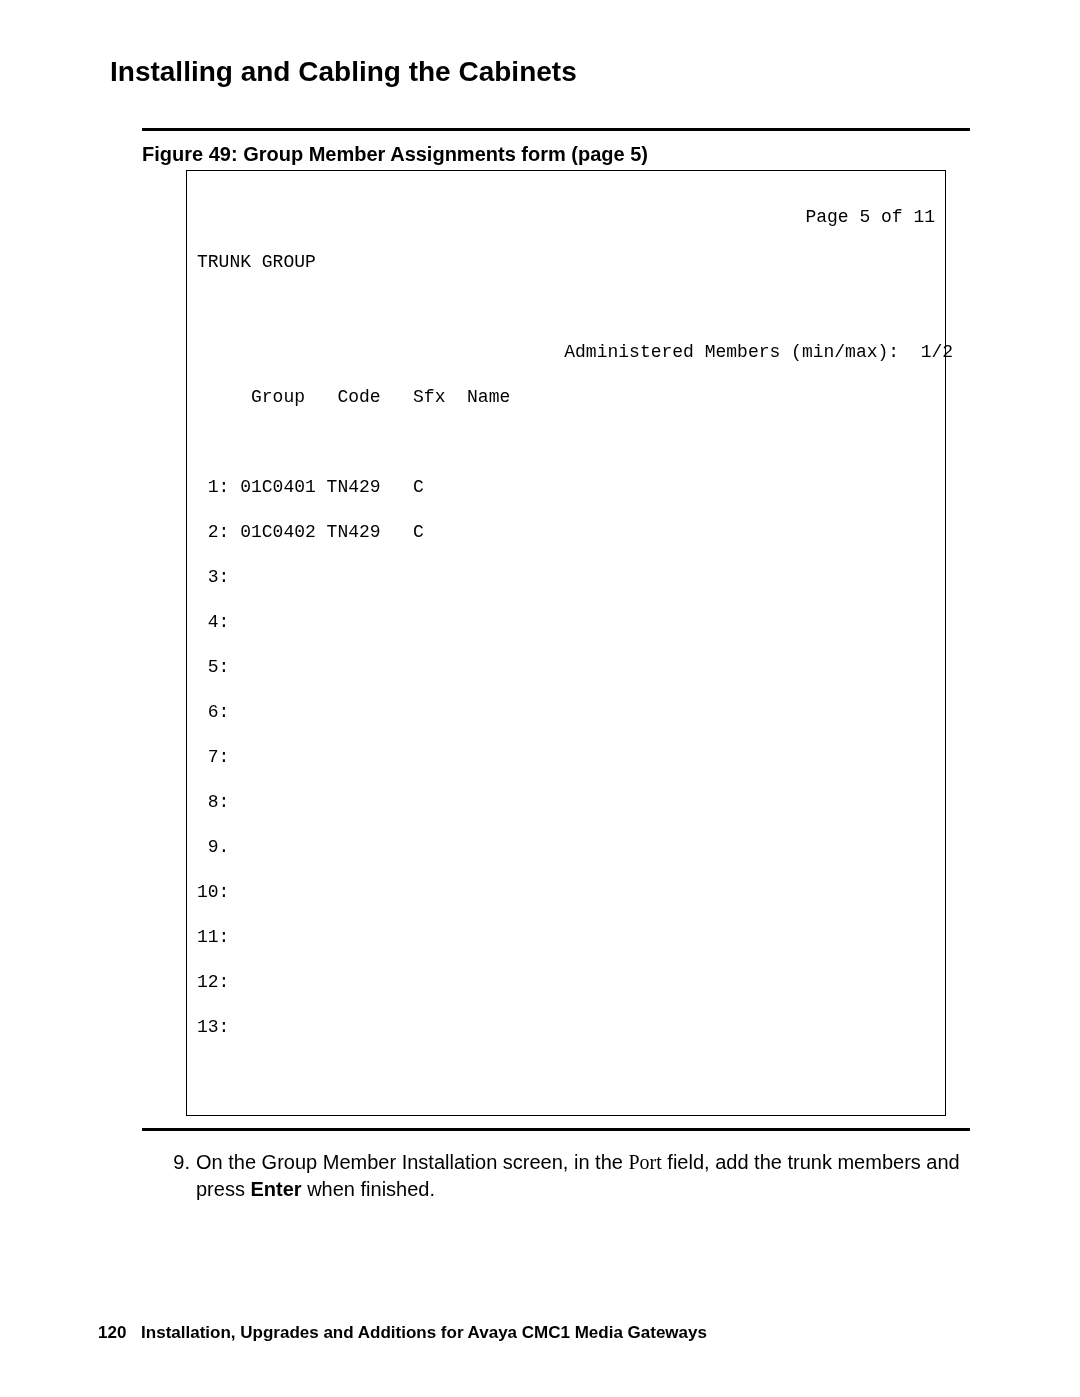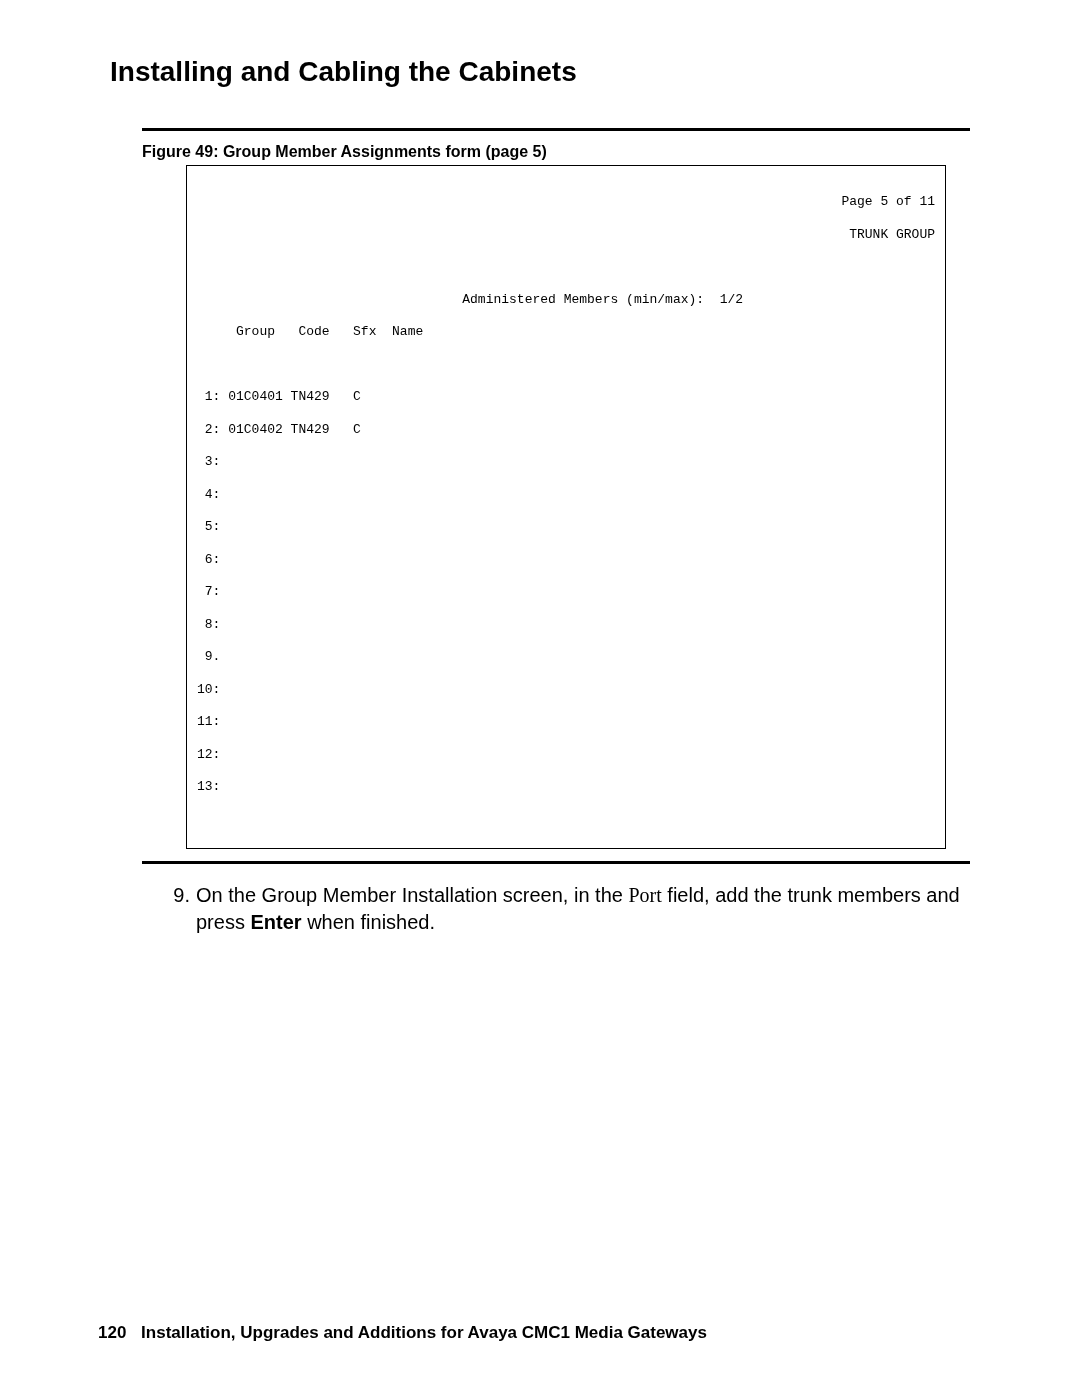--- a/index.html
+++ b/index.html
@@ -26,39 +26,39 @@
     border-top: 3px solid #000;
     margin: 0 0 6px 32px;
   }
   .hr-thick2 {
     border: 0;
     border-top: 3px solid #000;
     margin: 12px 0 16px 32px;
   }
   .figure-caption {
     font-weight: bold;
-    font-size: 16px;
+    font-size: 20px;
     margin: 12px 0 4px 32px;
   }
   .terminal-box {
     border: 1.5px solid #000;
     margin-left: 76px;
     margin-right: 24px;
-    padding: 12px 10px 20px 10px;
+    padding: 12px 10px 32px 10px;
     font-family: "Courier New", Courier, monospace;
-    font-size: 13px;
+    font-size: 18px;
     line-height: 1.25;
     white-space: pre;
     min-height: 380px;
   }
   .term-right {
     text-align: right;
   }
   .term-center {
-    text-align: right;
+    text-align: left;
   }
   .instructions {
     margin: 18px 0 0 32px;
     font-size: 20px;
     line-height: 1.35;
   }
   .step {
     display: flex;
     margin-bottom: 10px;
   }

